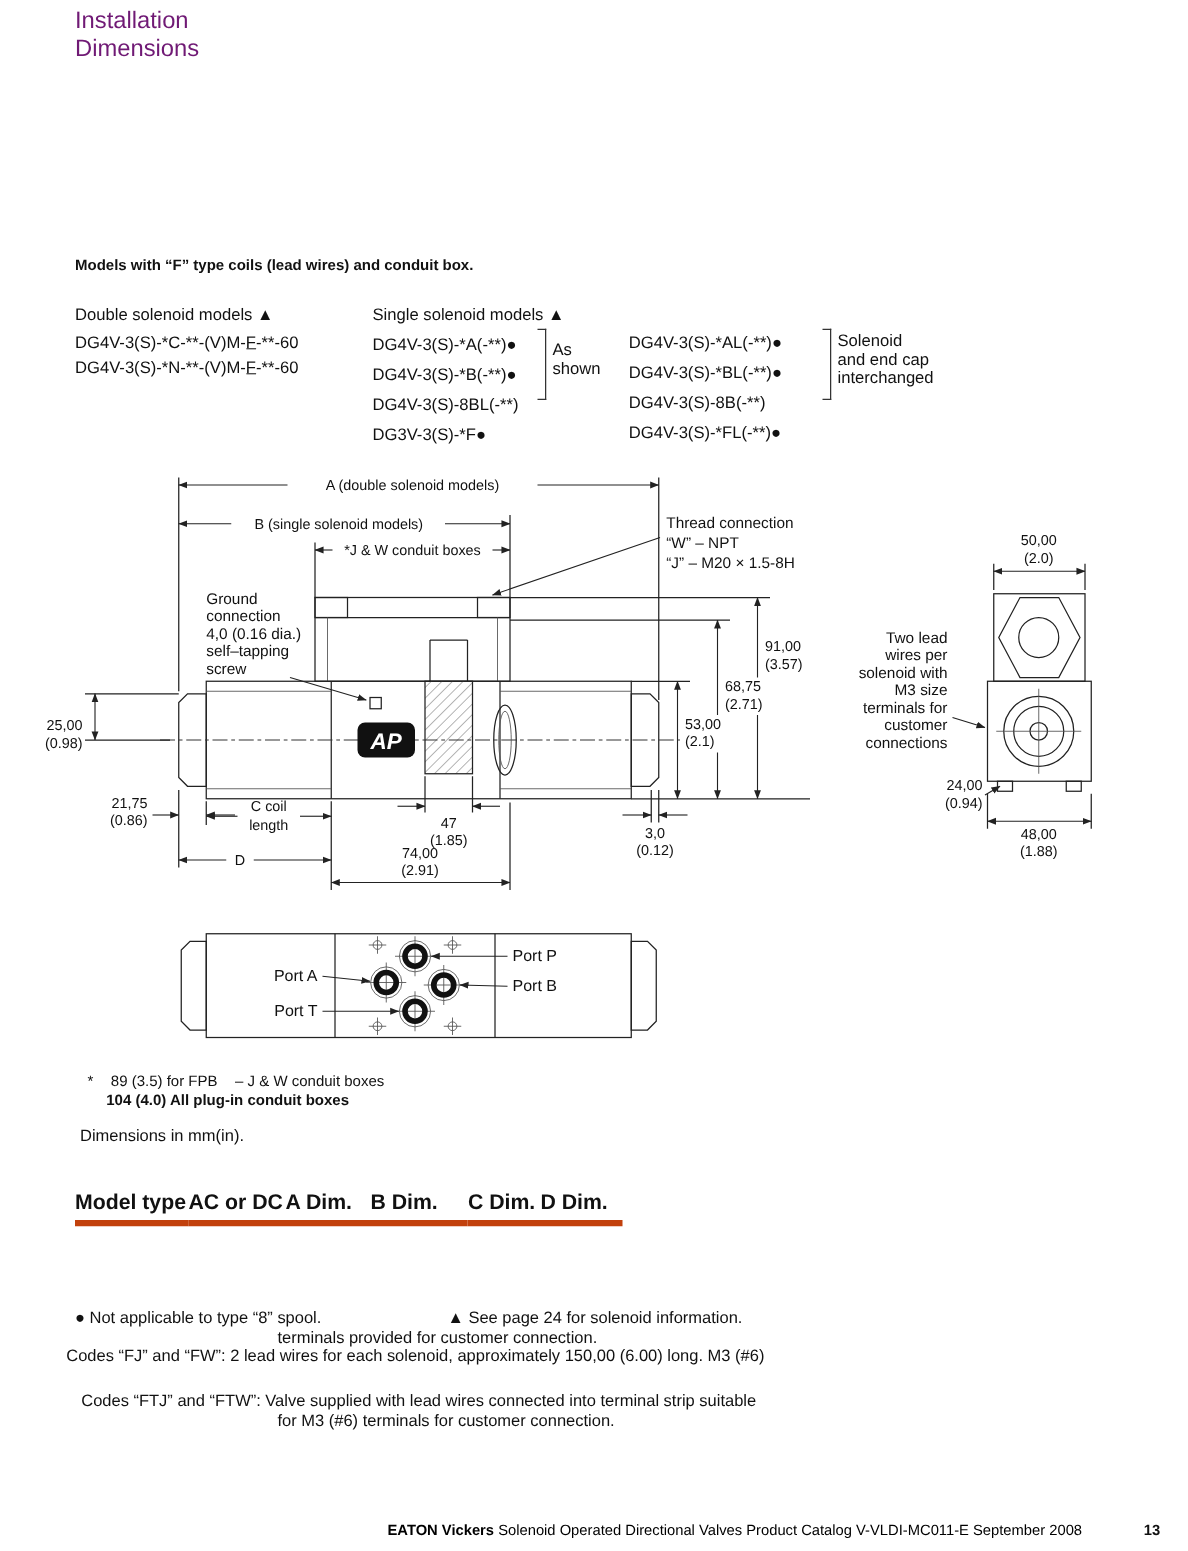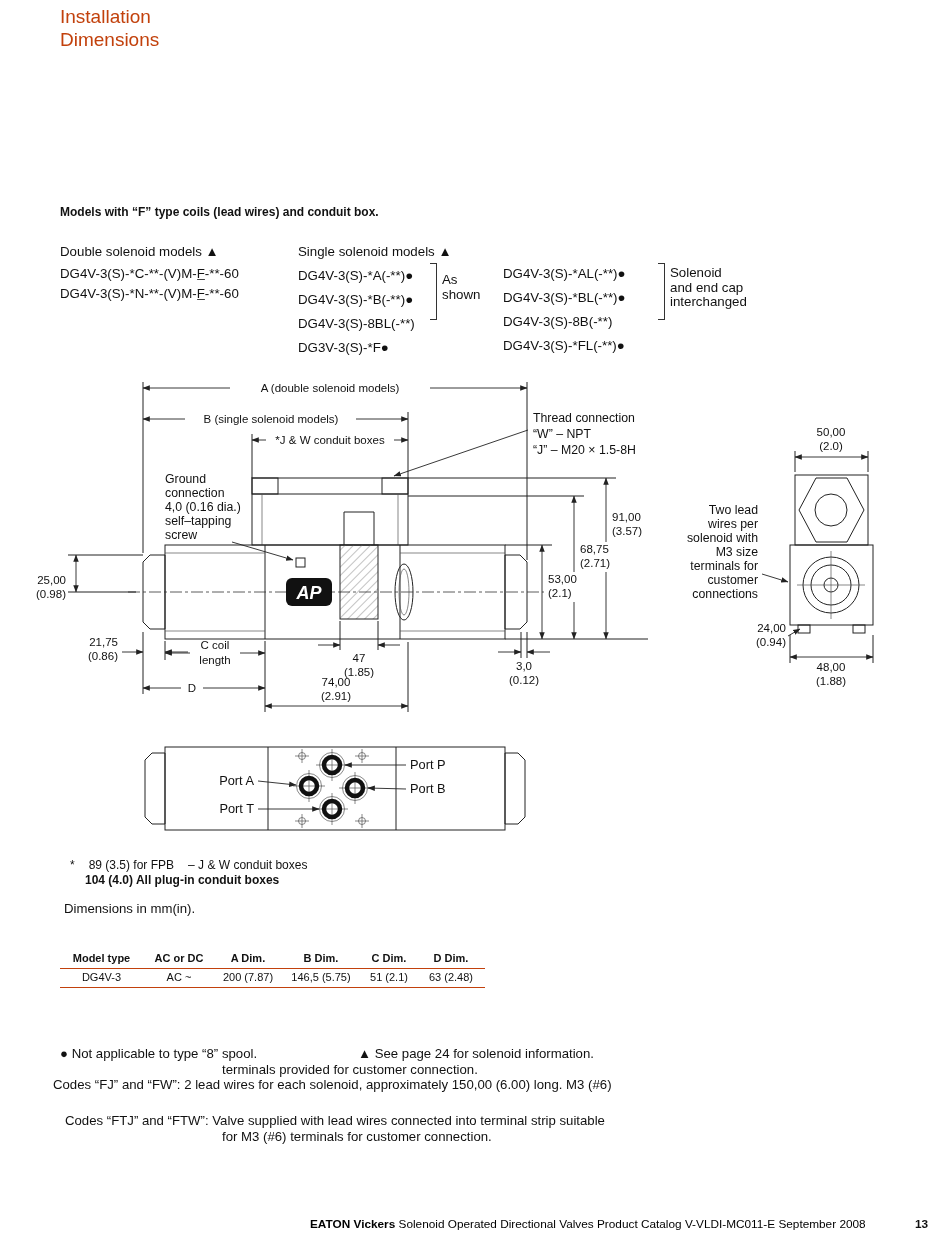--- a/index.html
+++ b/index.html
@@ -2,37 +2,37 @@
 <html><head>
 <meta charset="utf-8">
 <style>
   * { box-sizing: border-box; margin: 0; padding: 0; }
   html,body { background:#ffffff; }
   body {
     width: 950px; height: 1241px; position: relative;
     font-family: "Liberation Sans", sans-serif; color: #111;
   }
   .abs { position: absolute; }
-  .page-title { left:60px; top:5px; font-size:19px; line-height:23px; color:#c2410c; }
+  .page-title { left:60px; top:5px; font-size:19px; line-height:23px; color:#701a75; }
   .section-heading { left:60px; top:205px; font-size:12px; font-weight:bold; }
   .mhead { font-size:13.3px; margin-bottom:5px; }
   .mitem { font-size:13.3px; }
   .lh20 .mitem { line-height:20px; }
   .lh24 .mitem { line-height:24px; }
   .bracket { position:absolute; width:7px; border:1px solid #333; border-left:none; }
   .blabel { font-size:13.3px; line-height:15px; }
   .blabel3 { font-size:13.3px; line-height:14.5px; }
   .fnote { font-size:12px; line-height:15px; }
   .fnote .gap { display:inline-block; width:14px; }
   .fnote .indent { margin-left:15px;font-weight:bold; }
   .dims-note { font-size:13.2px; }
   table.dims-table { border-collapse:collapse; }
   .dims-table th, .dims-table td {
-    text-align:center; font-size:11px; padding:2px 2px 4px 0;
-    border-bottom:1px solid #c2410c; white-space:nowrap;
+    text-align:left; font-size:17px; padding:2px 2px 4px 0;
+    border-bottom:5px solid #c2410c; white-space:nowrap;
   }
   .dims-table th { font-weight:bold; }
   .note-line { font-size:13.2px; }
   .footer { font-size:11.8px; color:#000;padding-left:12px; }
   .footer .b, .pageno { font-weight:bold; }
   .pageno { font-size:11.8px; }
 
   
   svg text { fill:#111; }
   .ln   { stroke:#222; stroke-width:1; fill:none; }
@@ -349,28 +349,20 @@
     <tr>
       <th style="width:85px">Model type</th>
       <th style="width:70px">AC or DC</th>
       <th style="width:68px">A Dim.</th>
       <th style="width:78px">B Dim.</th>
       <th style="width:58px">C Dim.</th>
       <th style="width:66px">D Dim.</th>
     </tr>
   </thead>
   <tbody>
-    <tr>
-      <td>DG4V-3</td>
-      <td>AC ~</td>
-      <td>200 (7.87)</td>
-      <td>146,5 (5.75)</td>
-      <td>51 (2.1)</td>
-      <td>63 (2.48)</td>
-    </tr>
   </tbody>
 </table>
 
 <div class="abs note-line" style="left:60px; top:1046px;">● Not applicable to type “8” spool.</div>
 <div class="abs note-line" style="left:358px; top:1046px;">▲ See page 24 for solenoid information.</div>
 
 <div class="abs note-line" style="left:53px; top:1077px;">Codes “FJ” and “FW”: 2 lead wires for each solenoid, approximately 150,00 (6.00) long. M3 (#6)</div>
 <div class="abs note-line" style="left:222px; top:1062px;">terminals provided for customer connection.</div>
 <div class="abs note-line" style="left:65px; top:1113px;">Codes “FTJ” and “FTW”: Valve supplied with lead wires connected into terminal strip suitable</div>
 <div class="abs note-line" style="left:222px; top:1129px;">for M3 (#6) terminals for customer connection.</div>

